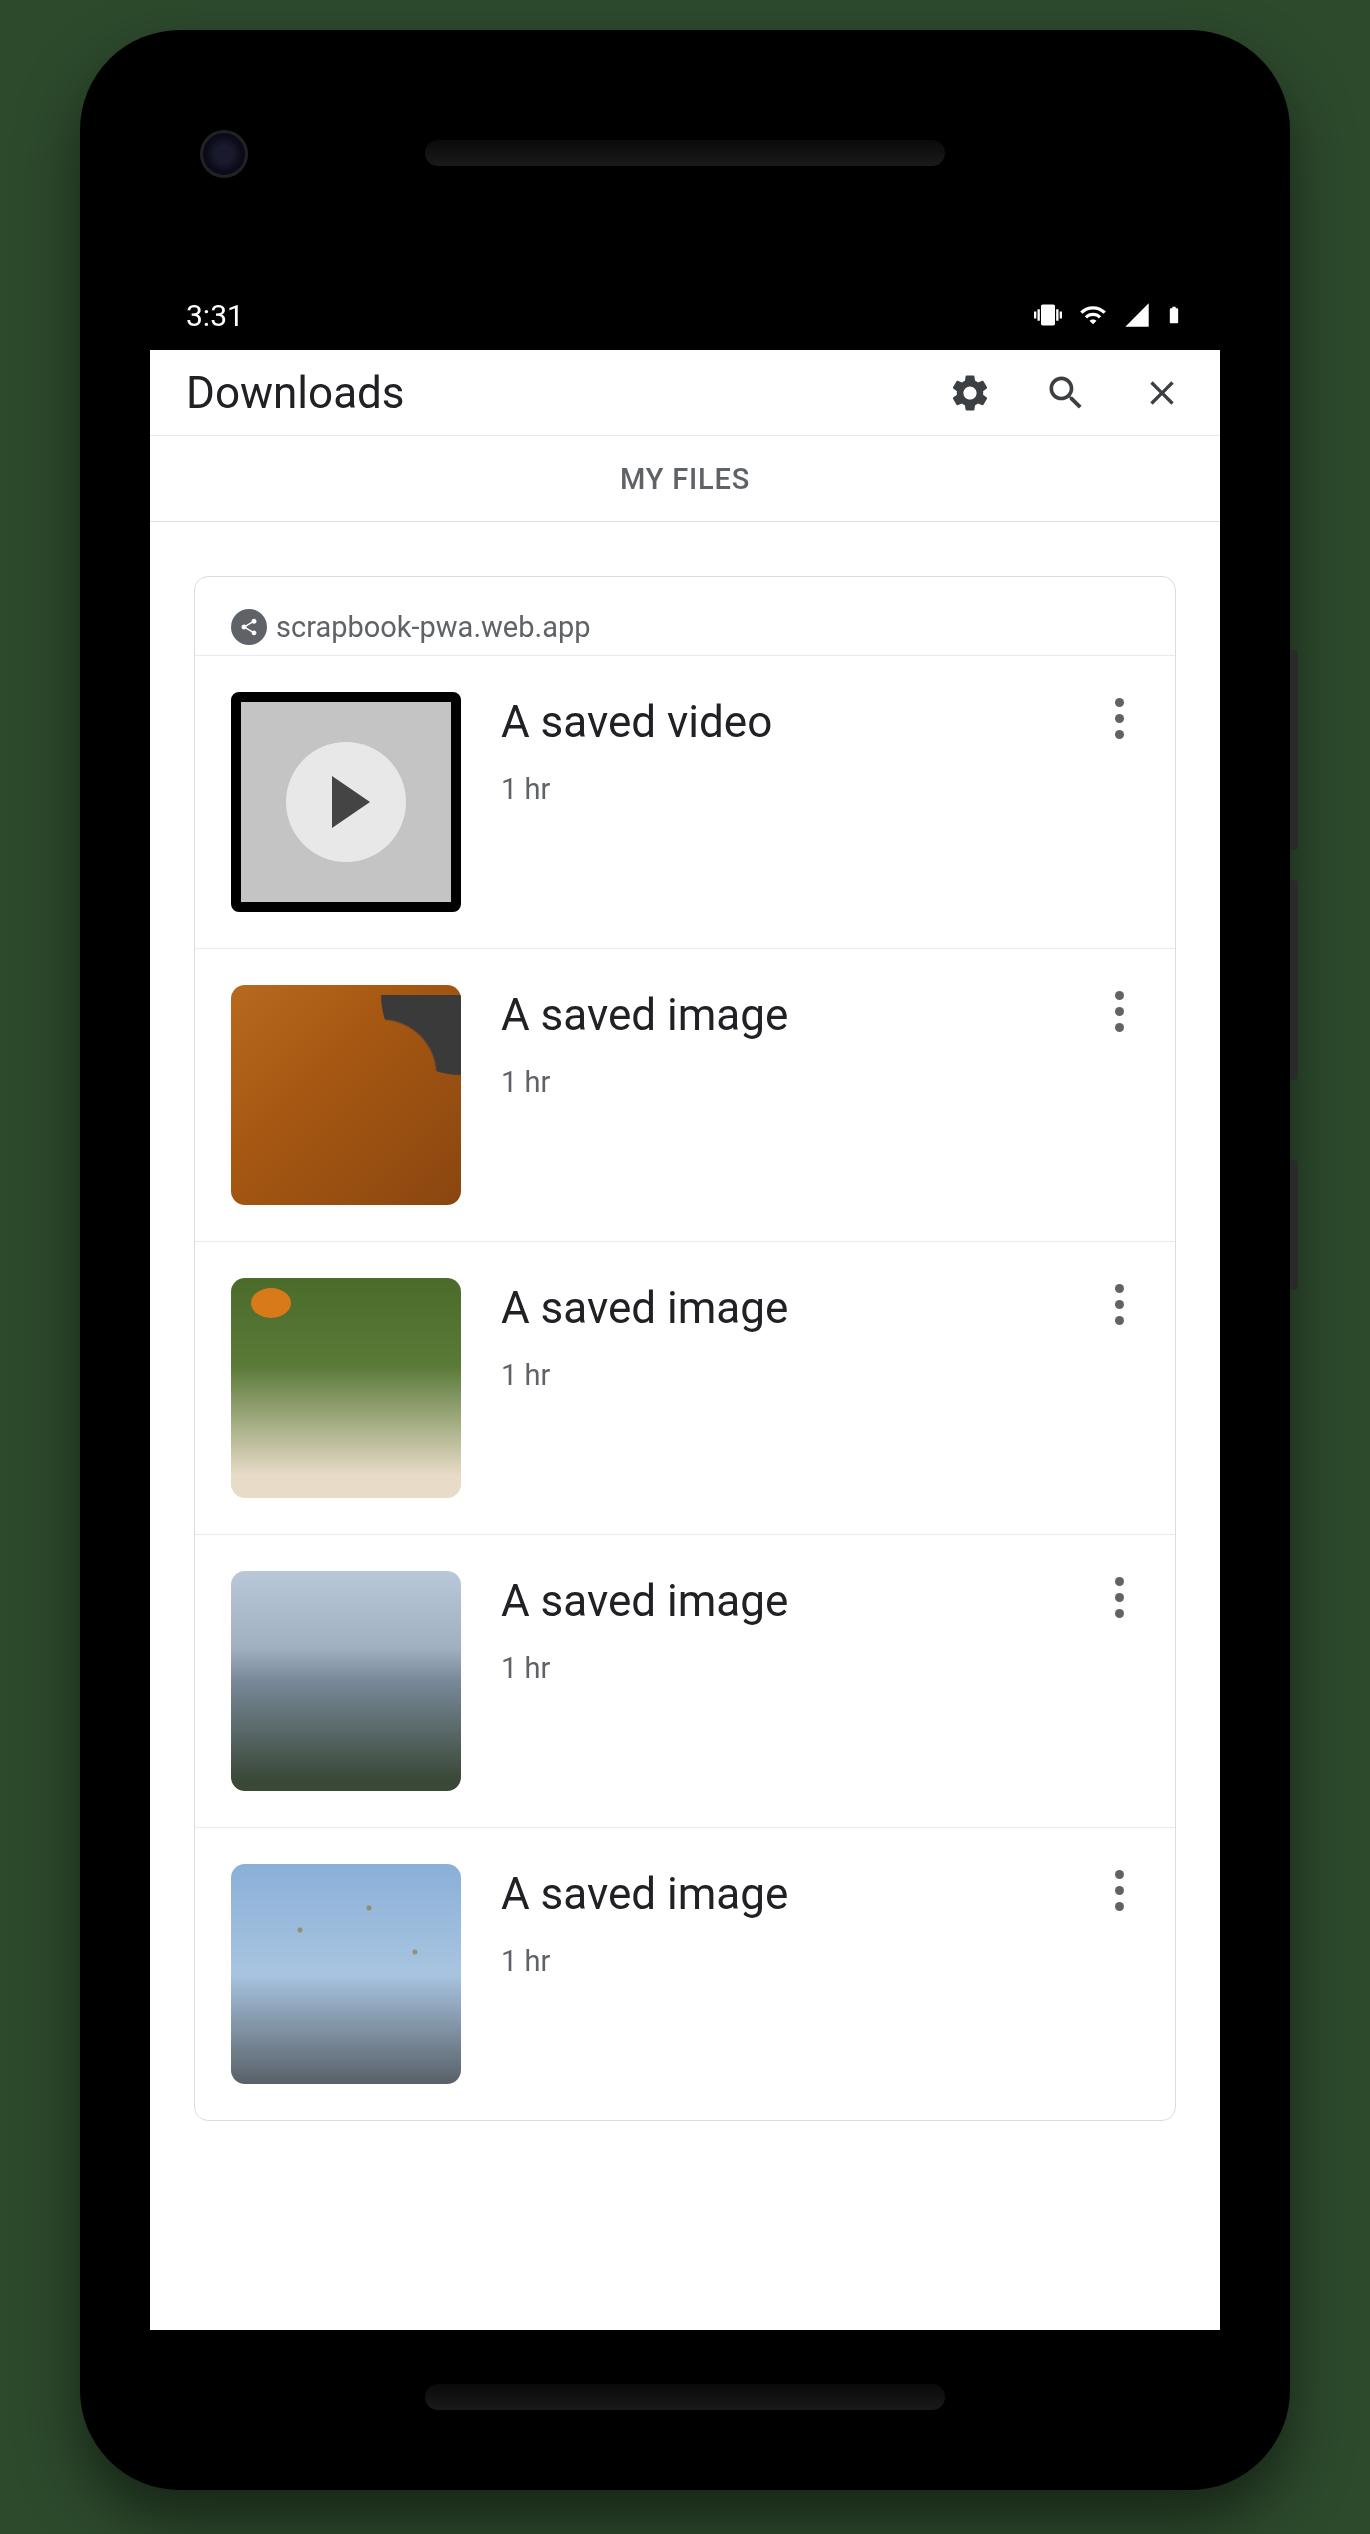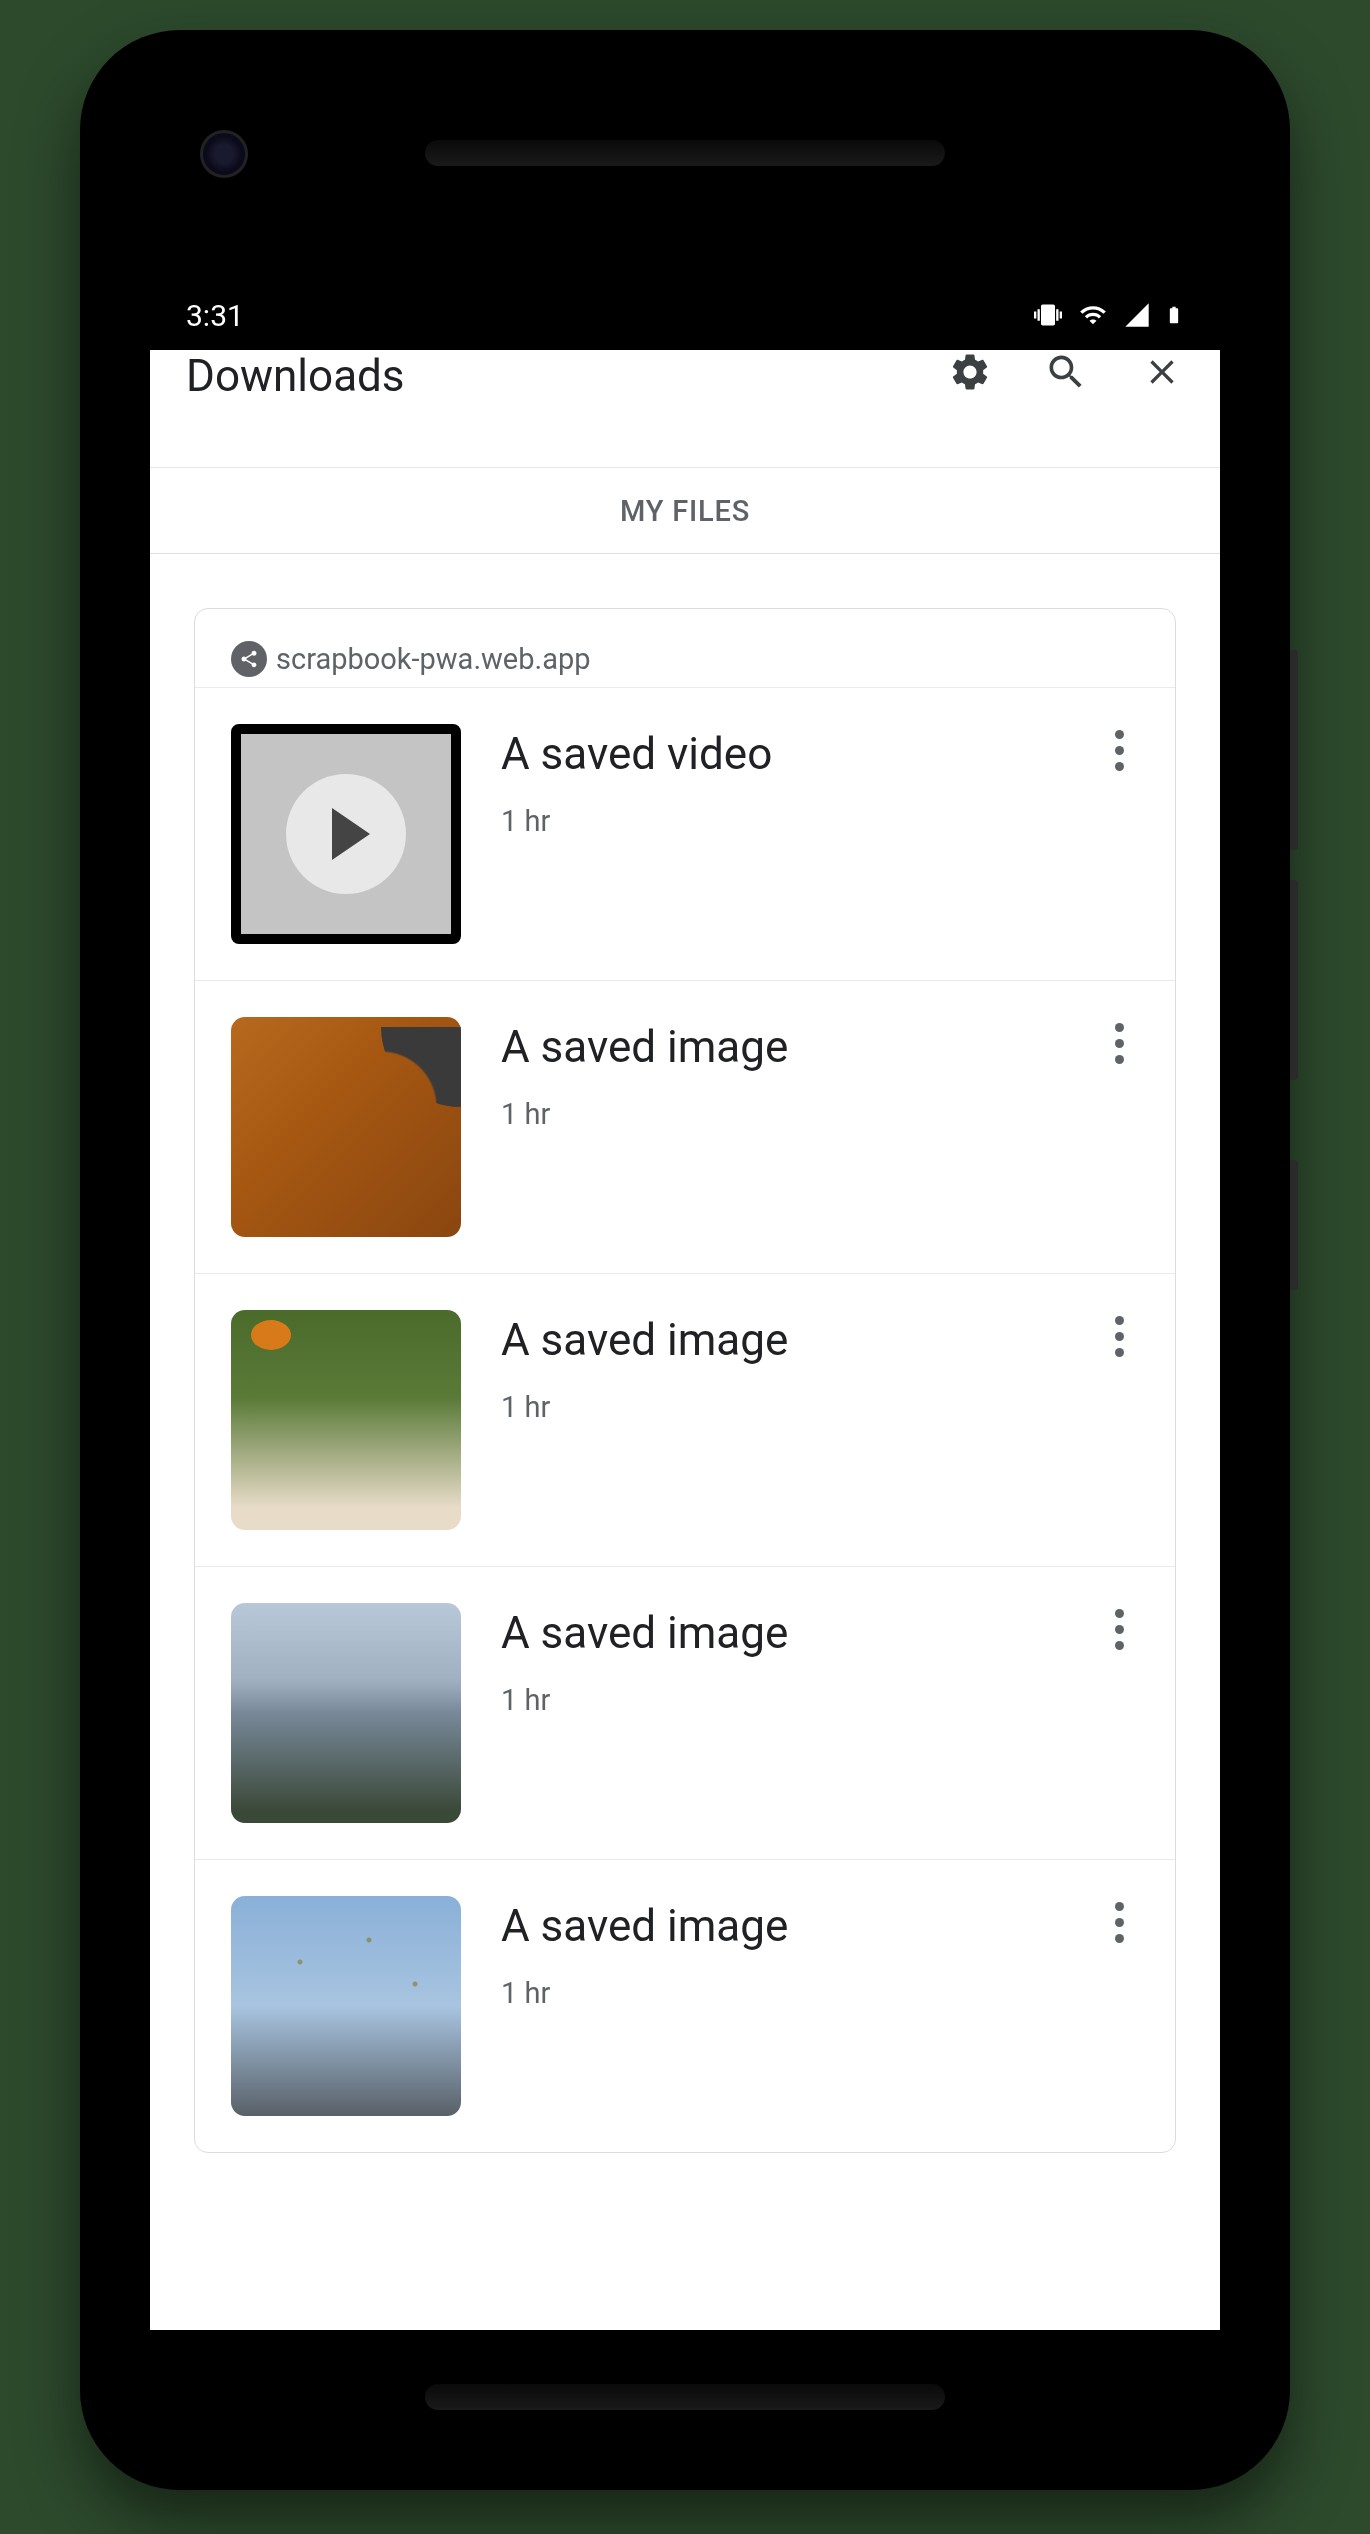--- a/index.html
+++ b/index.html
@@ -98,23 +98,23 @@
       position: absolute;
       top: 70px;
       left: 0;
       right: 0;
       bottom: 0;
       background: #fff;
       display: flex;
       flex-direction: column;
     }
     .app-header {
-      height: 118px;
-      display: flex;
-      align-items: flex-start;
+      height: 86px;
+      display: flex;
+      align-items: center;
       padding: 0 36px;
       border-bottom: 1px solid #e8e8e8;
       background: #fff;
     }
     .app-title {
       font-size: 44px;
       font-weight: 400;
       color: #202124;
       flex: 1;
     }

